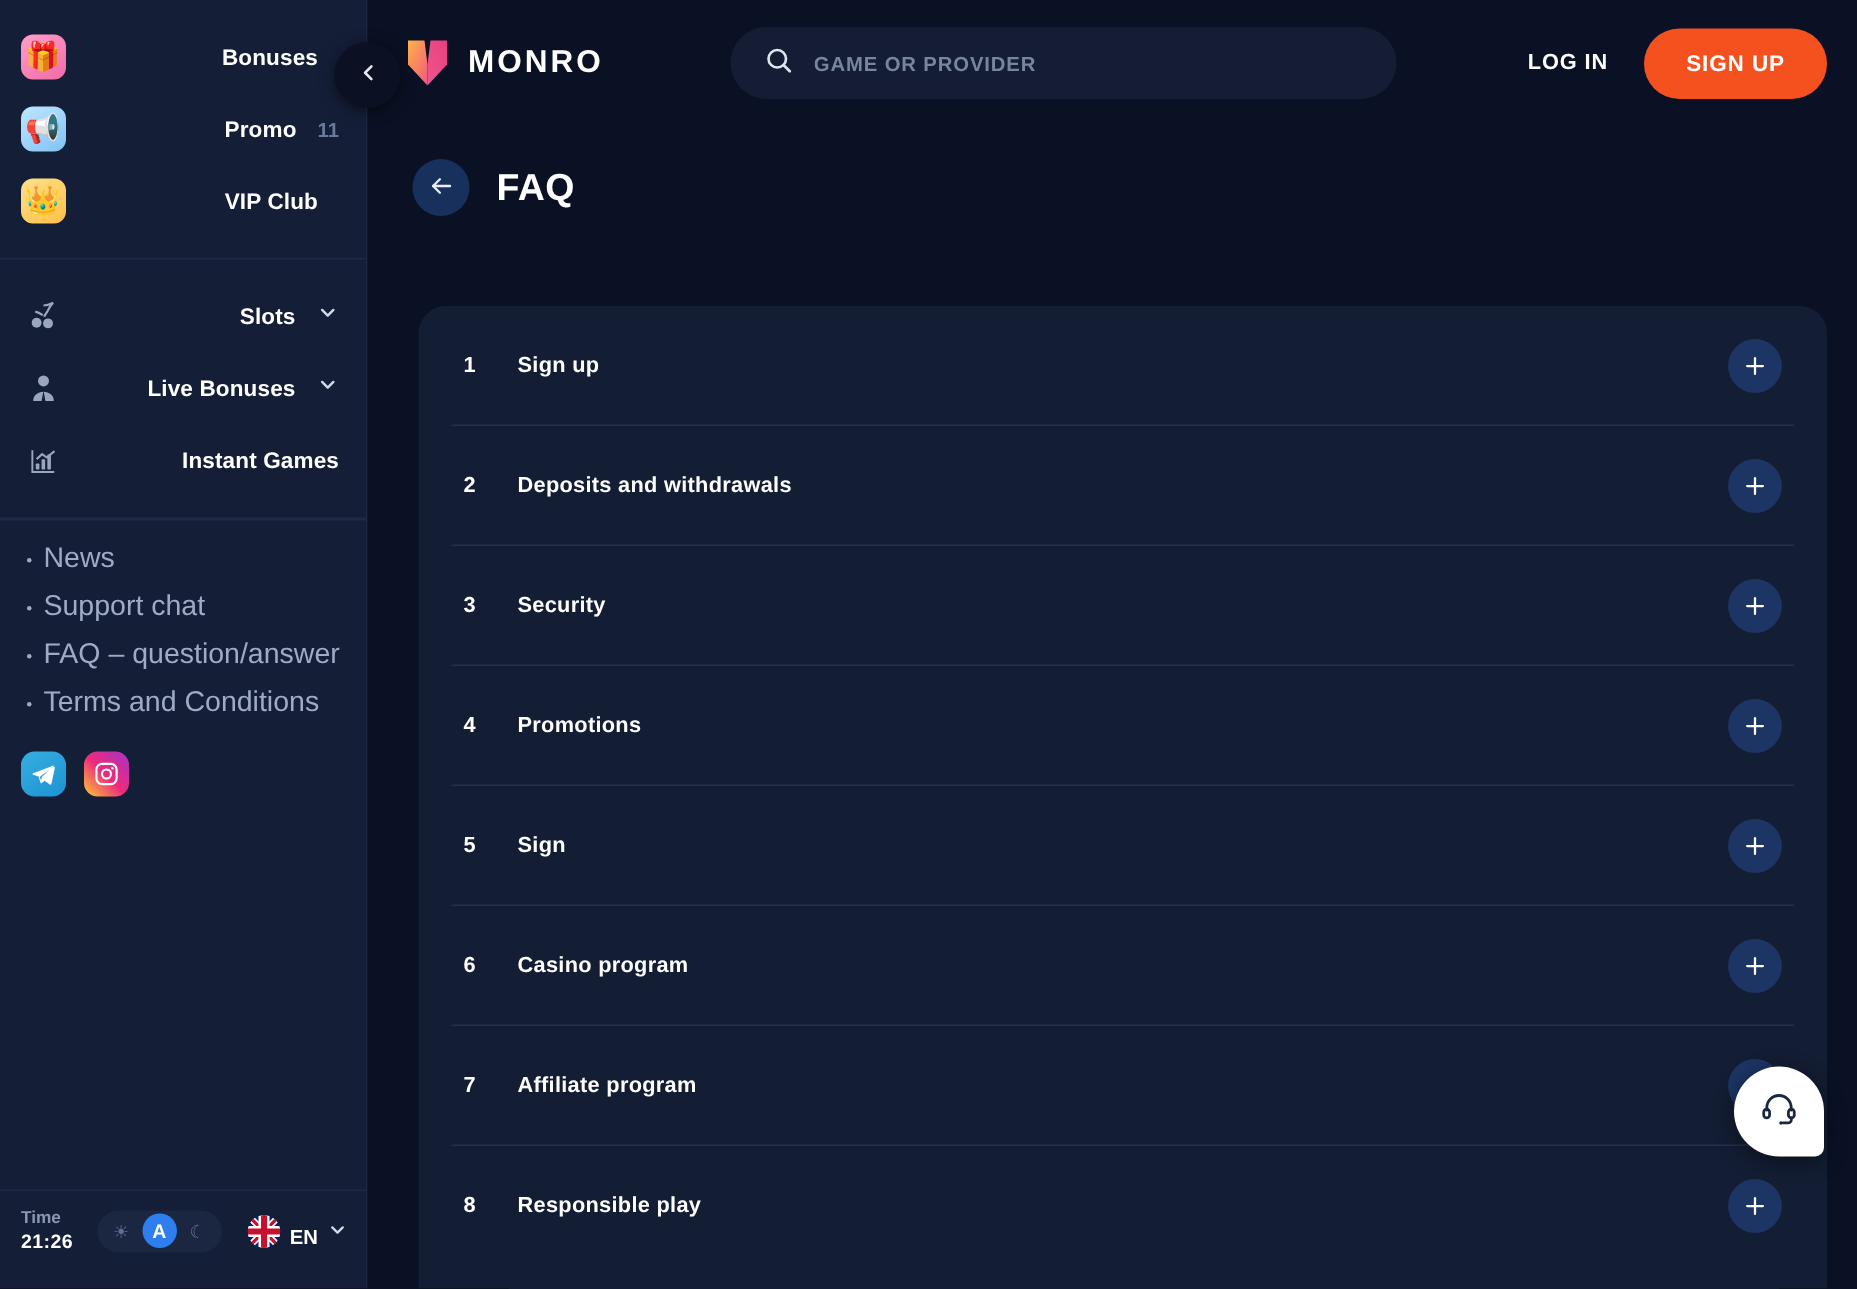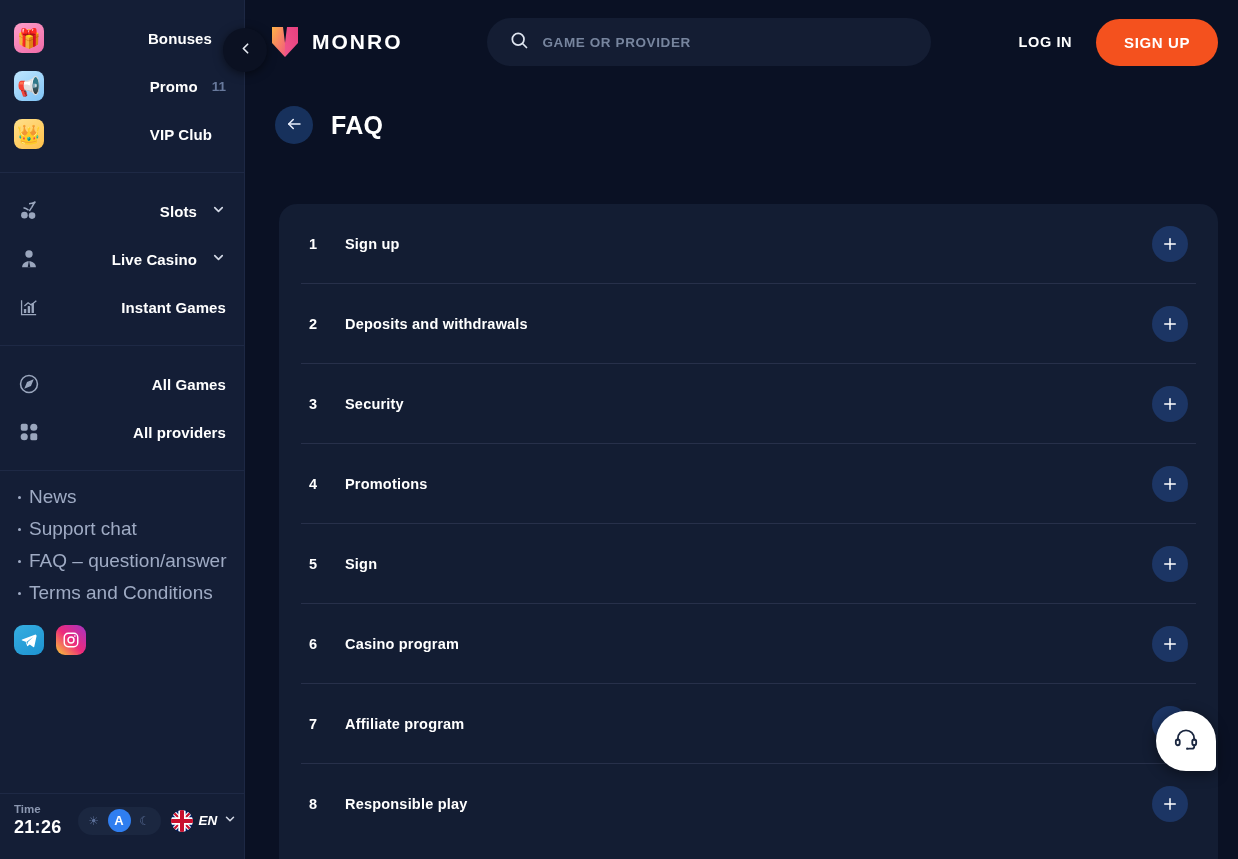--- a/index.html
+++ b/index.html
@@ -68,35 +68,35 @@
   .soc-ig { background: linear-gradient(45deg,#f9ce34,#ee2a7b 48%,#a534c4); }
 
   .sb-bottom {
     margin-top: auto;
     border-top: 1px solid #1e2945;
     height: 66px; display: flex; align-items: center;
     padding: 0 12px 12px 14px; gap: 10px;
   }
   .time-box { display: flex; flex-direction: column; gap: 2px; }
   .time-lbl { font-size: 11.5px; color: #8b97b0; font-weight: bold; }
-  .time-val { font-size: 18px; color: #fff; font-weight: bold; letter-spacing: .3px; }
+  .time-val { font-size: 13px; color: #fff; font-weight: bold; letter-spacing: .3px; }
   .theme-toggle {
     display: flex; align-items: center; background: #1b2740;
     border-radius: 16px; height: 28px; padding: 0 3px; gap: 1px; cursor: pointer;
     margin-left: 6px;
   }
   .tt-seg {
     width: 26px; height: 22px; display: flex; align-items: center; justify-content: center;
     color: #5c7099; font-size: 12px;
   }
   .tt-seg.active {
     background: #2f7ef0; color: #fff; border-radius: 50%;
     width: 23px; height: 23px; font-weight: bold; font-size: 13px;
   }
-  .lang { display: flex; align-items: center; gap: 6px; cursor: pointer; margin-left: auto; font-style: italic; }
+  .lang { display: flex; align-items: flex-end; gap: 6px; cursor: pointer; margin-left: auto; }
   .flag {
     width: 22px; height: 22px; border-radius: 50%; overflow: hidden; flex: 0 0 22px;
     position: relative; background: #012169;
   }
   .lang-txt { font-size: 13.5px; font-weight: bold; color: #fff; }
 
   .collapse-btn {
     position: absolute; left: 223px; top: 28px;
     width: 44px; height: 44px; border-radius: 50%;
     background: #0b1122; border: none; color: #e6eaf2;
@@ -218,21 +218,21 @@
         </span>
       </div>
       <div class="sb-nav-row">
         <span class="sb-ico">
           <svg width="22" height="22" viewBox="0 0 24 24" fill="currentColor">
             <circle cx="12" cy="6.5" r="4"></circle>
             <path d="M4.5 21c0-4 3.4-6.6 7.5-6.6S19.5 17 19.5 21z"></path>
             <path d="M12 13.5l-1.4 7.5h2.8z" fill="#141e36"></path>
           </svg>
         </span>
-        <span class="sb-label">Live Casino</span>
+        <span class="sb-label">Live Bonuses</span>
         <span class="chev">
           <svg width="15" height="15" viewBox="0 0 24 24" fill="none" stroke="currentColor" stroke-width="2.6" stroke-linecap="round" stroke-linejoin="round">
               <polyline points="6 9 12 15 18 9"></polyline>
             </svg>
         </span>
       </div>
       <div class="sb-nav-row">
         <span class="sb-ico">
           <svg width="22" height="22" viewBox="0 0 24 24" fill="currentColor">
             <path d="M3.2 4.5h1.4v15.2h15.2v1.4H3.2z"></path>
@@ -241,42 +241,20 @@
             <rect x="14.8" y="7.6" width="2.6" height="11" rx=".6"></rect>
             <path d="M7 11l4-3.6 3.4 2.4L20 5.2" stroke="currentColor" stroke-width="1.5" fill="none"></path>
           </svg>
         </span>
         <span class="sb-label">Instant Games</span>
       </div>
     </div>
 
     <div class="sb-divider"></div>
 
-    <div class="sb-section">
-      <div class="sb-nav-row">
-        <span class="sb-ico">
-          <svg width="22" height="22" viewBox="0 0 24 24" fill="none" stroke="currentColor" stroke-width="1.7">
-            <circle cx="12" cy="12" r="9.2"></circle>
-            <path d="M15.6 8.4l-2.1 5.1-5.1 2.1 2.1-5.1z" fill="currentColor"></path>
-          </svg>
-        </span>
-        <span class="sb-label">All Games</span>
-      </div>
-      <div class="sb-nav-row">
-        <span class="sb-ico">
-          <svg width="22" height="22" viewBox="0 0 24 24" fill="currentColor">
-            <rect x="3" y="3" width="7.6" height="7.6" rx="2"></rect>
-            <circle cx="17.2" cy="6.8" r="3.9"></circle>
-            <circle cx="6.8" cy="17.2" r="3.9"></circle>
-            <rect x="13.4" y="13.4" width="7.6" height="7.6" rx="2"></rect>
-          </svg>
-        </span>
-        <span class="sb-label">All providers</span>
-      </div>
-    </div>
 
     <div class="sb-divider"></div>
 
     <div class="sb-links">
       <div class="sb-link">
         <span class="dot"></span>
         <span>News</span>
       </div>
       <div class="sb-link">
         <span class="dot"></span>

